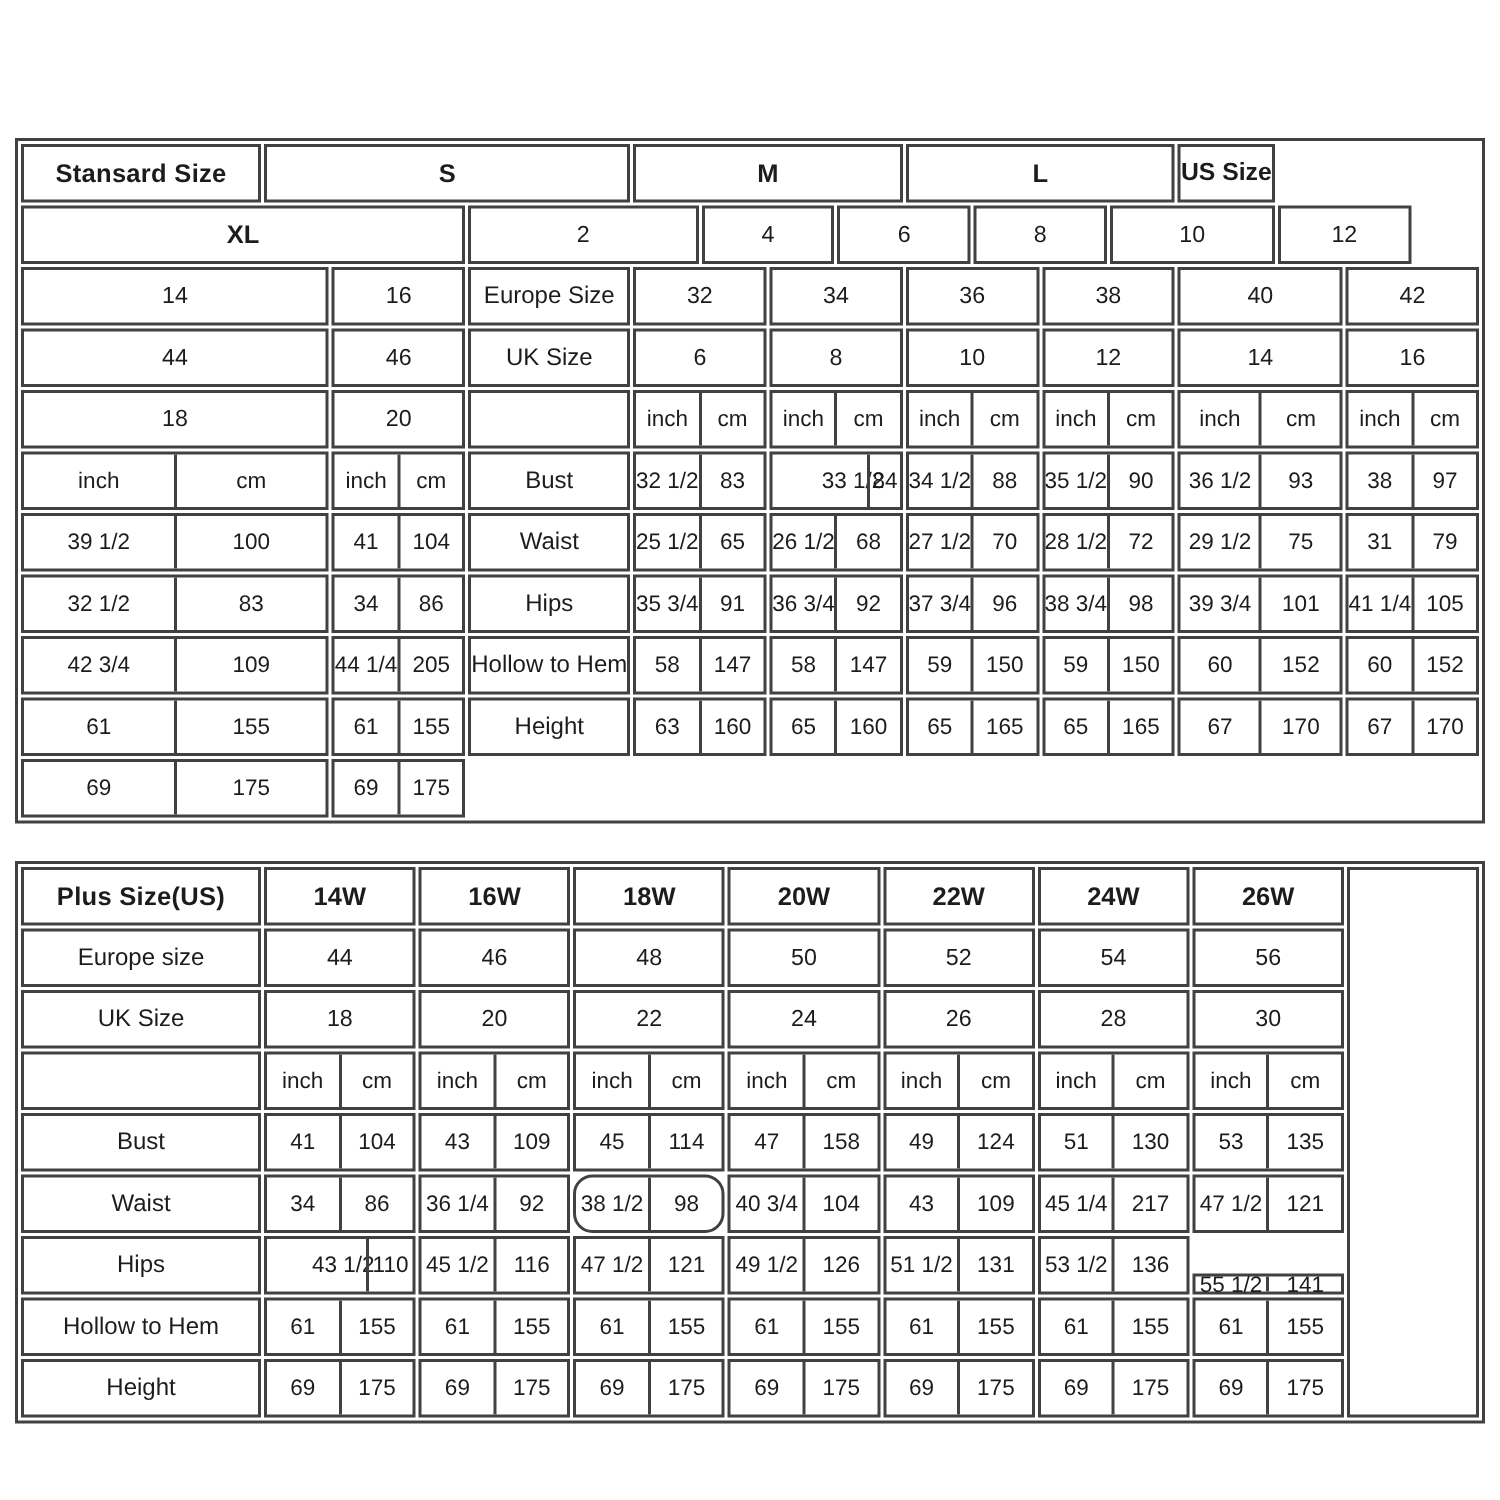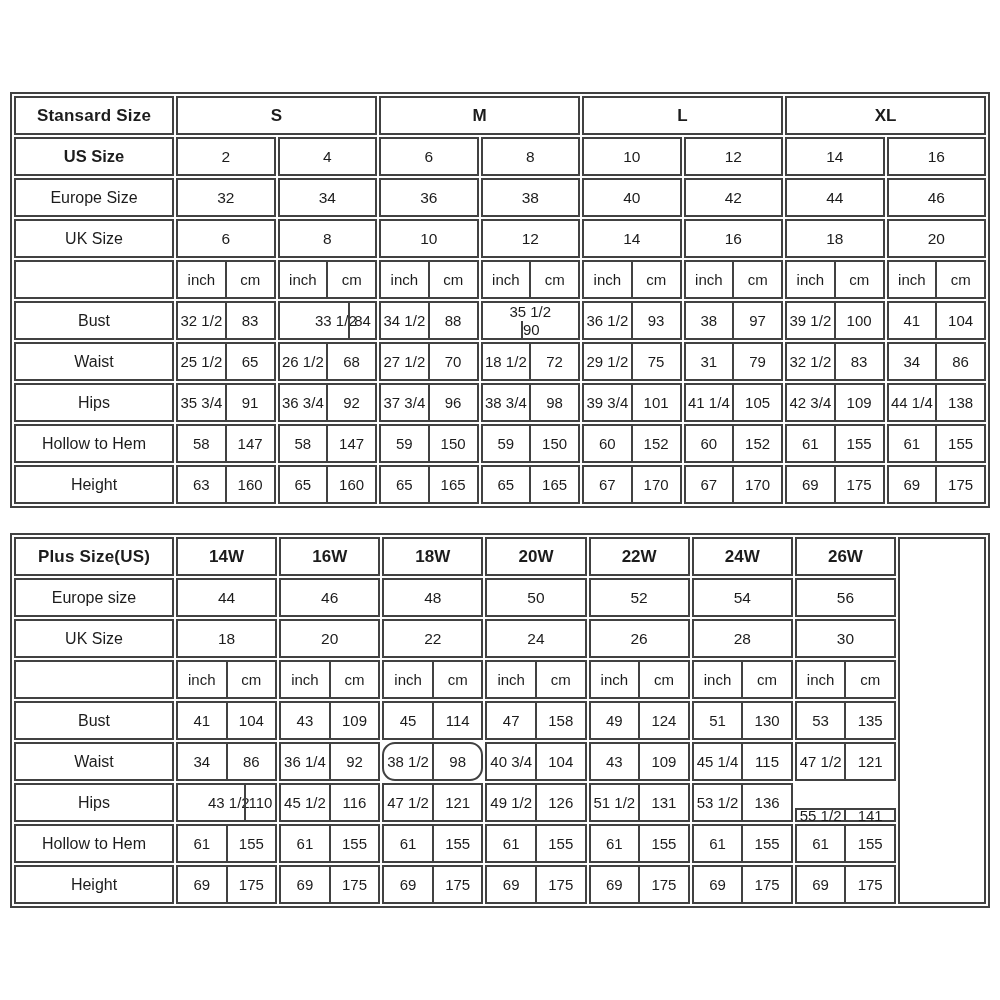--- a/index.html
+++ b/index.html
@@ -59,22 +59,22 @@
 </head>
 <body>
 
 <div class="canvas">
   <div class="tables-wrap">
     <div id="standard-grid" class="size-grid">
         <div class="cell label corner">Stansard Size</div>
         <div class="cell size-group" style="grid-column: span 4;">S</div>
         <div class="cell size-group" style="grid-column: span 4;">M</div>
         <div class="cell size-group" style="grid-column: span 4;">L</div>
+        <div class="cell label bold-label">US Size</div>
         <div class="cell size-group" style="grid-column: span 4;">XL</div>
-        <div class="cell label bold-label">US Size</div>
         <div class="cell value" style="grid-column: span 2;">2</div>
         <div class="cell value" style="grid-column: span 2;">4</div>
         <div class="cell value" style="grid-column: span 2;">6</div>
         <div class="cell value" style="grid-column: span 2;">8</div>
         <div class="cell value" style="grid-column: span 2;">10</div>
         <div class="cell value" style="grid-column: span 2;">12</div>
         <div class="cell value" style="grid-column: span 2;">14</div>
         <div class="cell value" style="grid-column: span 2;">16</div>
         <div class="cell label">Europe Size</div>
         <div class="cell value" style="grid-column: span 2;">32</div>
@@ -133,21 +133,21 @@
           <span class="half cm">83</span>
         </div>
         <div class="cell pair" style="grid-column: span 2; padding-left: 44px;">
           <span class="half">33 1/2</span>
           <span class="half cm">84</span>
         </div>
         <div class="cell pair" style="grid-column: span 2;">
           <span class="half">34 1/2</span>
           <span class="half cm">88</span>
         </div>
-        <div class="cell pair" style="grid-column: span 2; flex-direction: column;">
+        <div class="cell pair" style="grid-column: span 2;">
           <span class="half">35 1/2</span>
           <span class="half cm">90</span>
         </div>
         <div class="cell pair" style="grid-column: span 2;">
           <span class="half">36 1/2</span>
           <span class="half cm">93</span>
         </div>
         <div class="cell pair" style="grid-column: span 2;">
           <span class="half">38</span>
           <span class="half cm">97</span>
@@ -167,21 +167,21 @@
         </div>
         <div class="cell pair" style="grid-column: span 2;">
           <span class="half">26 1/2</span>
           <span class="half cm">68</span>
         </div>
         <div class="cell pair" style="grid-column: span 2;">
           <span class="half">27 1/2</span>
           <span class="half cm">70</span>
         </div>
         <div class="cell pair" style="grid-column: span 2;">
-          <span class="half">18 1/2</span>
+          <span class="half">28 1/2</span>
           <span class="half cm">72</span>
         </div>
         <div class="cell pair" style="grid-column: span 2;">
           <span class="half">29 1/2</span>
           <span class="half cm">75</span>
         </div>
         <div class="cell pair" style="grid-column: span 2;">
           <span class="half">31</span>
           <span class="half cm">79</span>
         </div>
@@ -217,21 +217,21 @@
         <div class="cell pair" style="grid-column: span 2;">
           <span class="half">41 1/4</span>
           <span class="half cm">105</span>
         </div>
         <div class="cell pair" style="grid-column: span 2;">
           <span class="half">42 3/4</span>
           <span class="half cm">109</span>
         </div>
         <div class="cell pair" style="grid-column: span 2;">
           <span class="half">44 1/4</span>
-          <span class="half cm">138</span>
+          <span class="half cm">205</span>
         </div>
         <div class="cell label">Hollow to Hem</div>
         <div class="cell pair" style="grid-column: span 2;">
           <span class="half">58</span>
           <span class="half cm">147</span>
         </div>
         <div class="cell pair" style="grid-column: span 2;">
           <span class="half">58</span>
           <span class="half cm">147</span>
         </div>
@@ -393,21 +393,21 @@
         <div class="cell pair" style="grid-column: span 2;">
           <span class="half">40 3/4</span>
           <span class="half cm">104</span>
         </div>
         <div class="cell pair" style="grid-column: span 2;">
           <span class="half">43</span>
           <span class="half cm">109</span>
         </div>
         <div class="cell pair" style="grid-column: span 2;">
           <span class="half">45 1/4</span>
-          <span class="half cm">115</span>
+          <span class="half cm">217</span>
         </div>
         <div class="cell pair" style="grid-column: span 2;">
           <span class="half">47 1/2</span>
           <span class="half cm">121</span>
         </div>
         <div class="cell label">Hips</div>
         <div class="cell pair" style="grid-column: span 2; padding-left: 36px;">
           <span class="half">43 1/2</span>
           <span class="half cm">110</span>
         </div>

